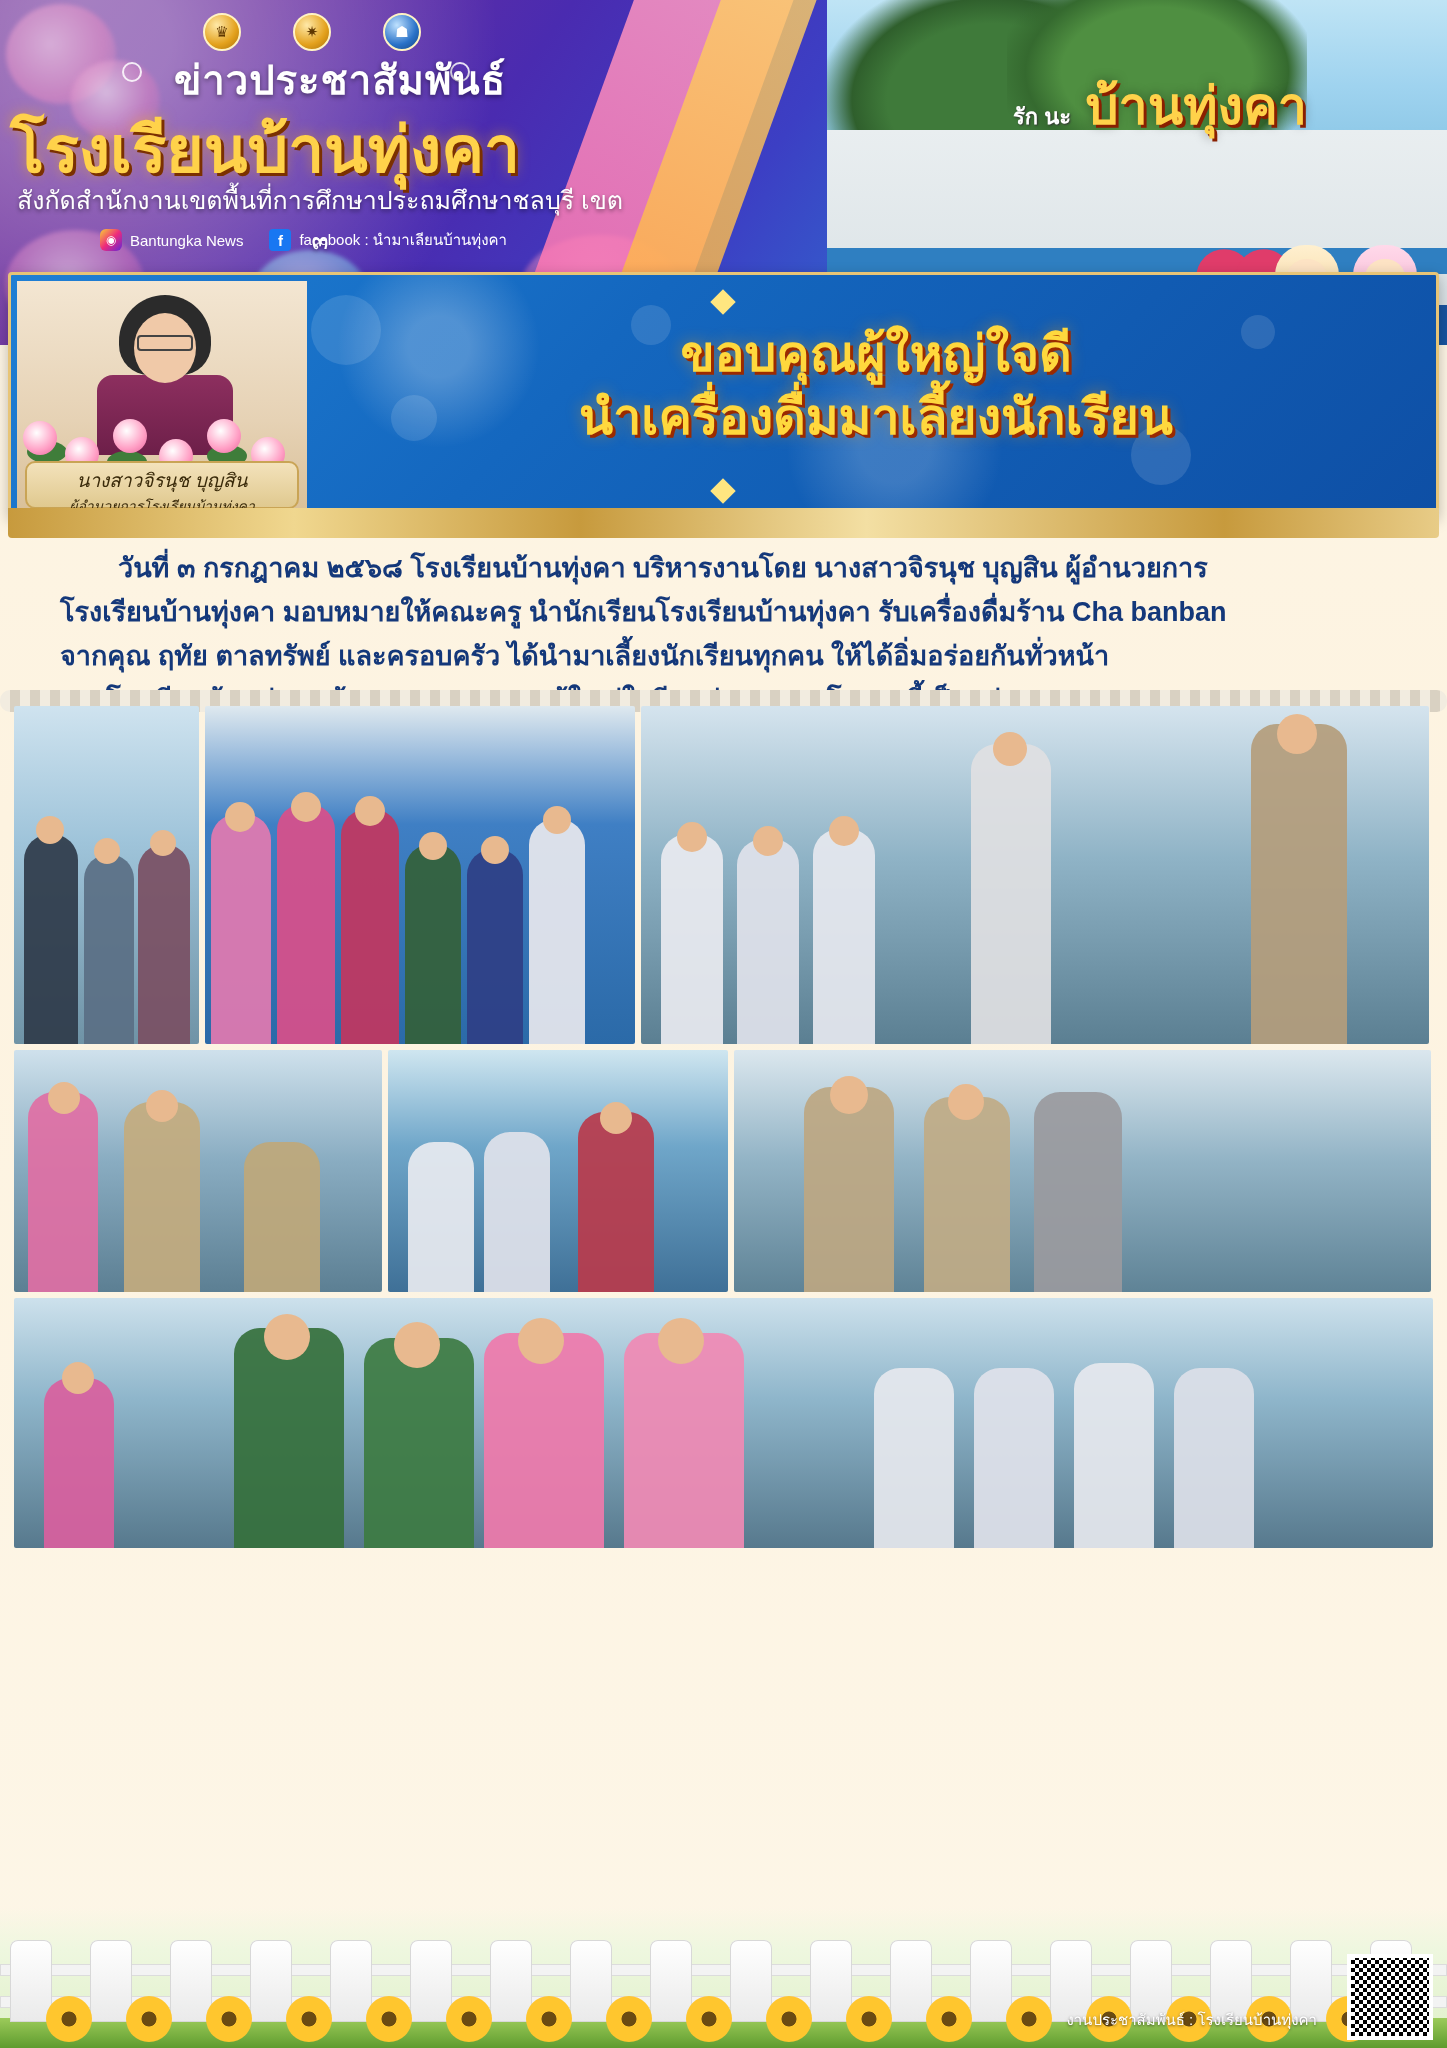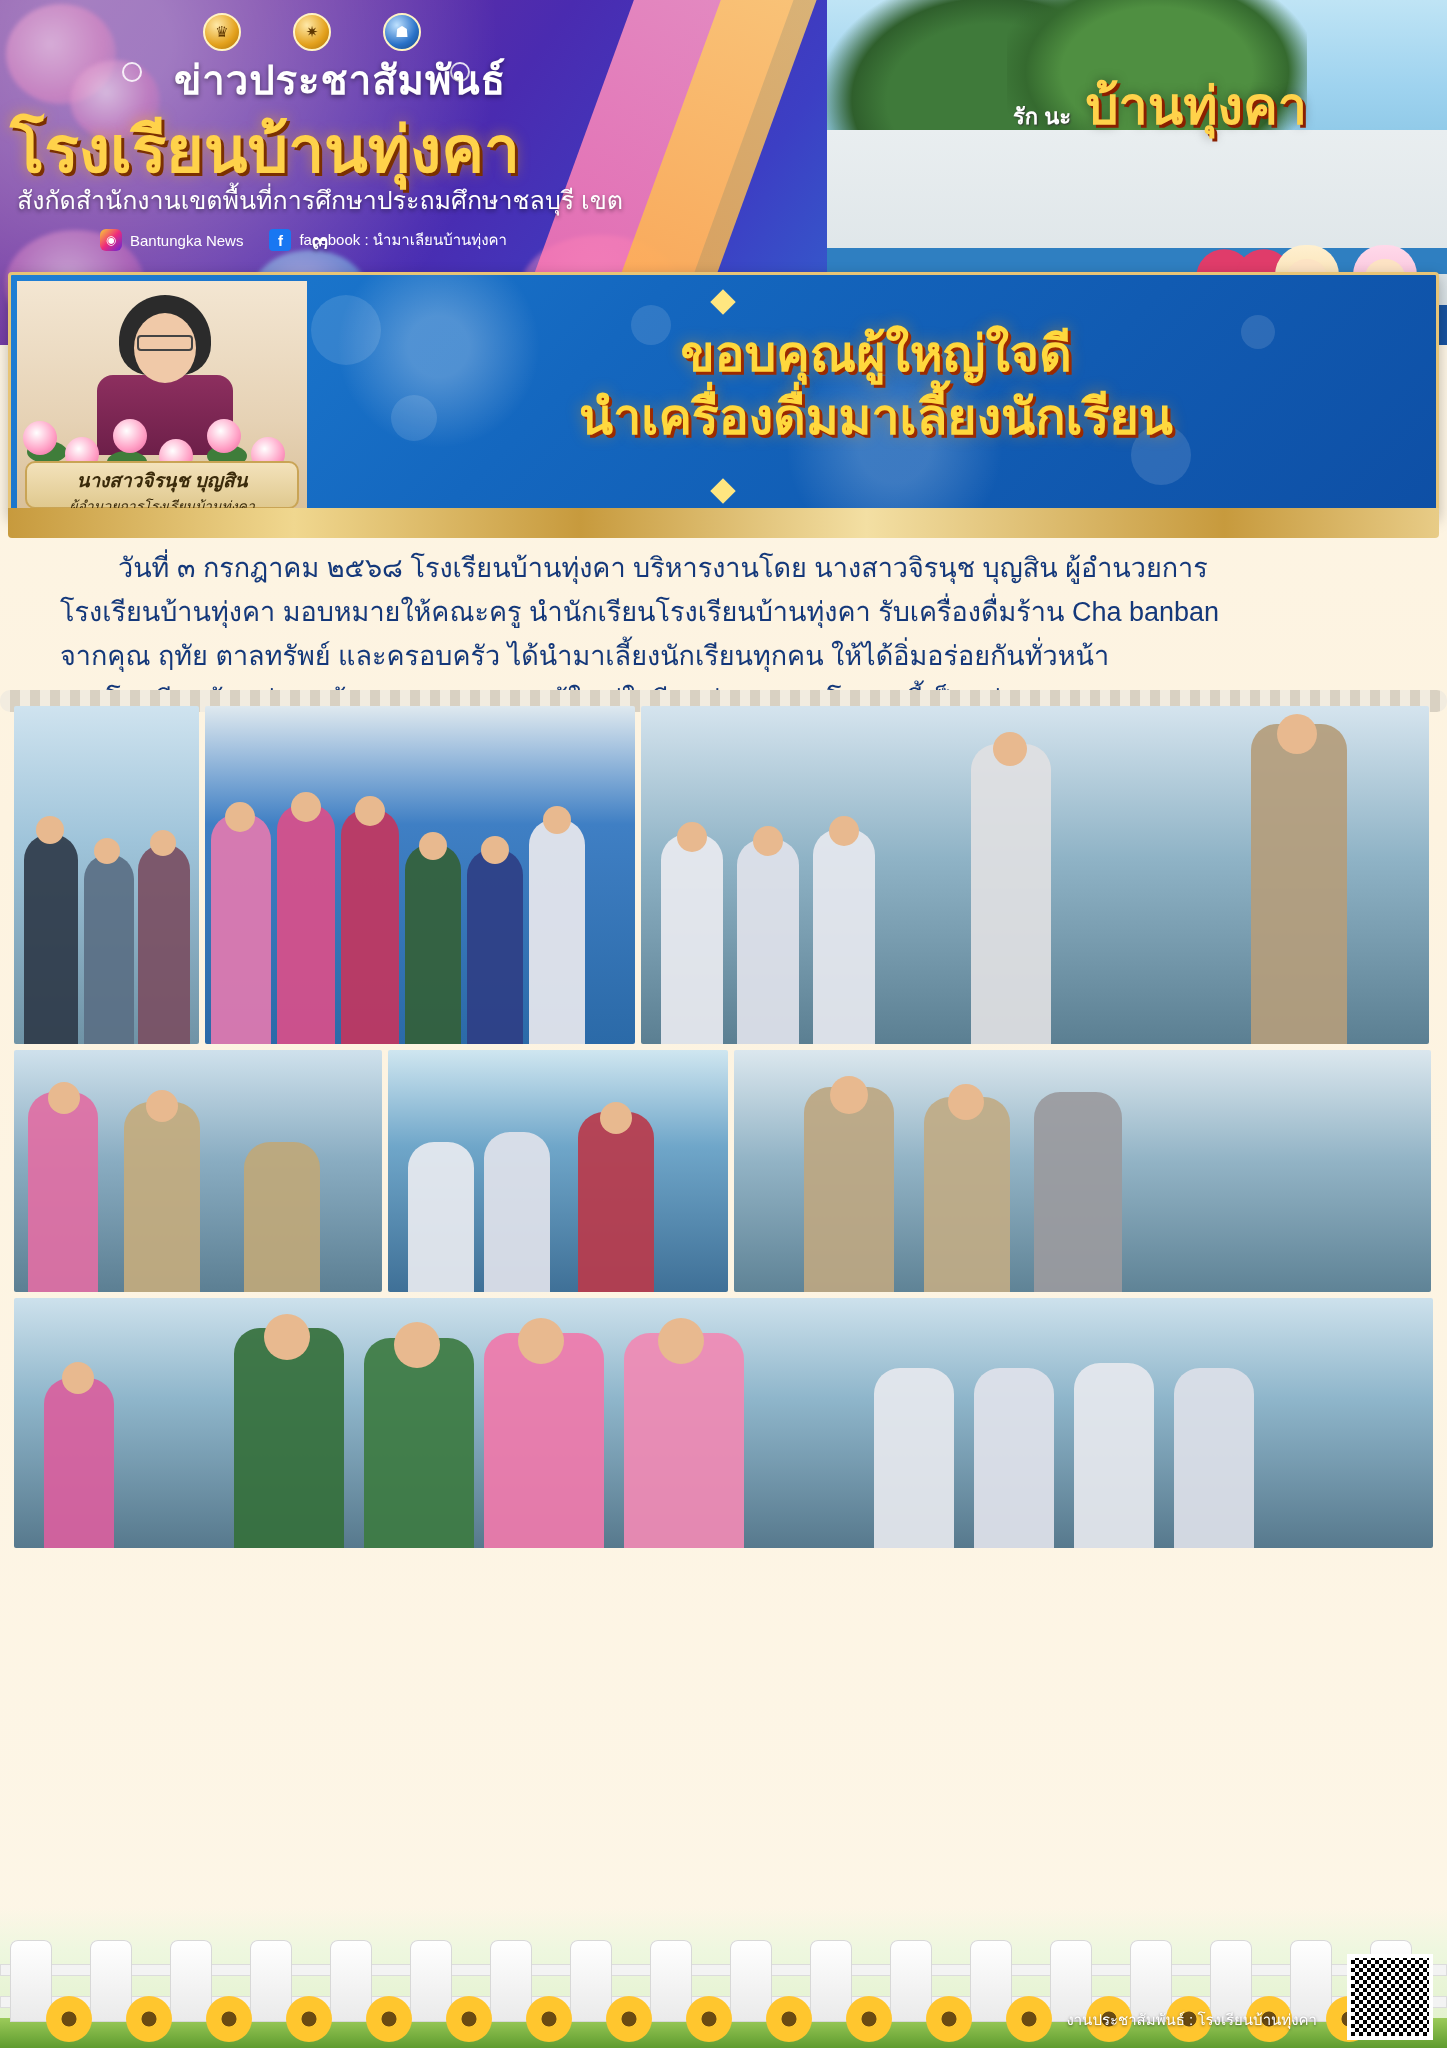--- a/index.html
+++ b/index.html
@@ -169,21 +169,21 @@
   .fl { position:absolute; width: 34px; height: 34px; border-radius: 50%; background: radial-gradient(circle at 40% 35%, #fff, #ff9ec4 60%, #e7639b); }
   .lf { position:absolute; width: 40px; height: 22px; border-radius: 50%; background:#3f7d3a; }
   .dc-name {
     position:absolute; left: 8px; bottom: 4px; width: 274px; height: 48px;
     background: linear-gradient(180deg,#f3e2bb,#e0c98f);
     border: 2px solid #c9a455;
     border-radius: 10px;
     text-align: center; color: #3a2a0a;
     padding-top: 2px;
   }
-  .dc-name .n1 { font-size: 19px; font-style: italic; font-weight: 700; }
+  .dc-name .n1 { font-size: 19px; font-style: italic; font-weight: 400; }
   .dc-name .n2 { font-size: 14px; font-style: italic; }
 
   .bb-title {
     position:absolute; left: 320px; top: 48px; width: 1090px;
     text-align: center;
   }
   .bb-title .l1, .bb-title .l2 {
     font-size: 50px; font-weight: 700; color: #ffd83d;
     text-shadow: 3px 3px 0 #9b2a00, 0 0 16px rgba(255,160,0,.45);
     line-height: 1.25;
@@ -196,21 +196,21 @@
     position: absolute; left: 8px; top: 508px; width: 1431px; height: 30px;
     background: linear-gradient(90deg,#c79a3d,#f0d78f 20%,#c79a3d 40%,#f3dfa3 60%,#c79a3d 85%,#e8cc87 100%);
     border-radius: 0 0 4px 4px;
   }
 
   
   .bodytext {
     position: absolute; left: 60px; top: 548px; width: 1330px;
     font-size: 27px; line-height: 1.55; color: #14387a;
   }
-  .bodytext p { margin: 0 0 2px 0; }
+  .bodytext p { margin: 0 0 2px 0; font-weight: bold; }
   .bodytext .indent { text-indent: 58px; }
 
   
   .pearls {
     position:absolute; left:0; top: 690px; width: 1447px; height: 22px;
     background: repeating-linear-gradient(90deg,#f2ece0 0 10px, #d9d1c2 10px 20px);
     border-radius: 10px;
   }
 
   .grid { position: absolute; left: 14px; top: 706px; width: 1419px; }

